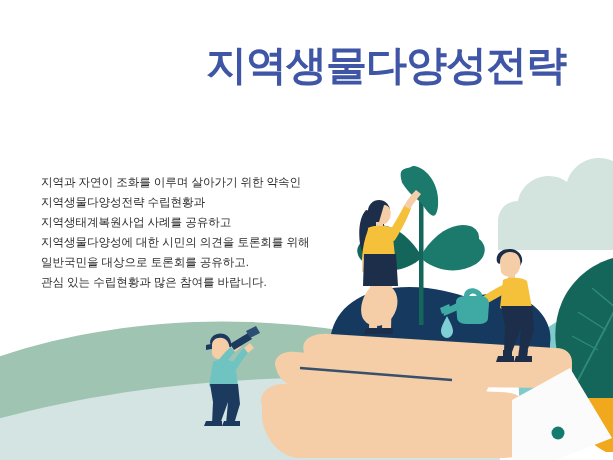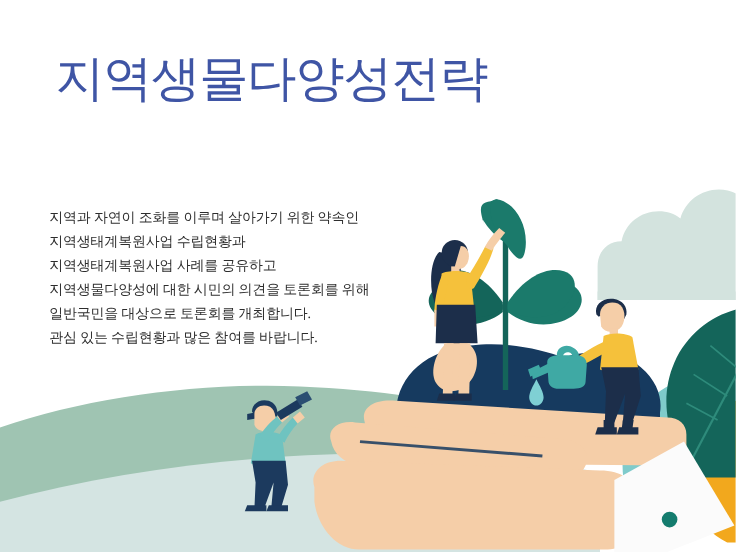--- a/index.html
+++ b/index.html
@@ -30,44 +30,44 @@
     pointer-events:none;
   }
   #title-block{
     position:absolute;
     left:46px;top:40px;
     width:520px;
   }
   .title-line{
     font-size:41px;
     line-height:50px;
-    font-weight:normal;
+    font-weight:bold;
     letter-spacing:-1px;
     color:#3f55a5;
     white-space:nowrap;
     margin:0;
     padding:0;
+    text-align:right;
   }
   #title-line-2{
     letter-spacing:1.5px;
   }
   #body-block{
     position:absolute;
     left:41px;top:172px;
     width:330px;
   }
   .body-line{
     font-size:11.6px;
     line-height:20px;
     color:#2d2d2d;
     white-space:nowrap;
     margin:0;
     padding:0;
     letter-spacing:-0.1px;
-    font-family:Liberation Serif, serif;
   }
 </style>
 </head>
 <body>
 
 <div id="poster">
 
   <svg id="bg-art" viewBox="0 0 613 460" width="613" height="460" xmlns="http://www.w3.org/2000/svg">
 
     <rect x="0" y="0" width="613" height="460" fill="#FFFFFF"></rect>
@@ -349,22 +349,22 @@
   </svg>
 
   <div id="text-layer">
 
     <div id="title-block">
       <div class="title-line" id="title-line-1">지역생물다양성전략</div>
     </div>
 
     <div id="body-block">
       <div class="body-line">지역과 자연이 조화를 이루며 살아가기 위한 약속인</div>
-      <div class="body-line">지역생태계복원사업 수립현황과</div>
+      <div class="body-line">지역생물다양성전략 수립현황과</div>
       <div class="body-line">지역생태계복원사업 사례를 공유하고</div>
       <div class="body-line">지역생물다양성에 대한 시민의 의견을 토론회를 위해</div>
-      <div class="body-line">일반국민을 대상으로 토론회를 개최합니다.</div>
+      <div class="body-line">일반국민을 대상으로 토론회를 공유하고.</div>
       <div class="body-line">관심 있는 수립현황과 많은 참여를 바랍니다.</div>
     </div>
 
   </div>
 
 </div>
 
 </body></html>

